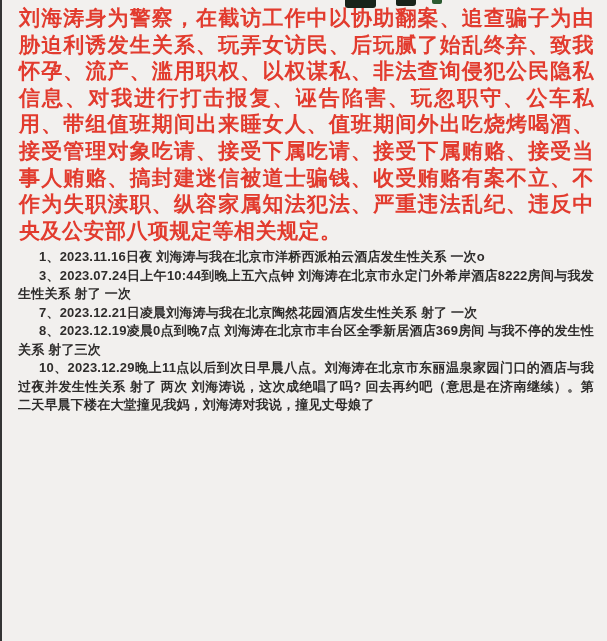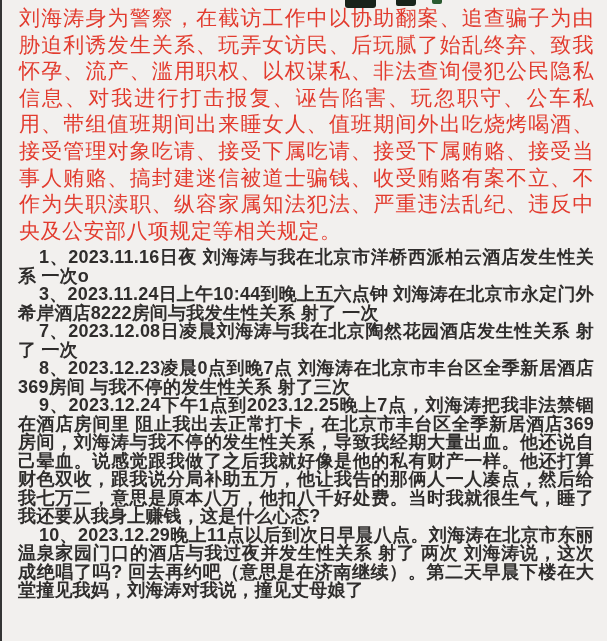--- a/index.html
+++ b/index.html
@@ -36,35 +36,35 @@
     top: 0;
     background: #18231a;
   }
   .blob1 { left: 345px; width: 31px; height: 8px; border-radius: 0 0 3px 3px; }
   .blob2 { left: 396px; width: 20px; height: 6px; border-radius: 0 0 3px 2px; }
   .blob3 { left: 432px; width: 10px; height: 4px; background: #2c5a30; border-radius: 0 0 2px 2px; }
   .header-text {
     margin: 0;
     padding: 5px 13px 0 19px;
     color: #e23b2e;
-    font-weight: normal;
+    font-weight: bold;
     font-size: 21px;
     line-height: 26.6px;
     text-align: justify;
     letter-spacing: 0.5px;
   }
   .items {
     margin-top: 4px;
   }
   .item {
     margin: 0;
     padding: 0 13px 0 18px;
     color: #2f2d2c;
     font-weight: 600;
-    font-size: 18px;
+    font-size: 13px;
     line-height: 18.5px;
     text-indent: 21px;
     text-align: justify;
     letter-spacing: 0.2px;
   }
 </style>
 </head>
 <body>
 
 <div class="page">
@@ -73,20 +73,19 @@
   <div class="top-artifacts">
     <span class="blob blob1"></span>
     <span class="blob blob2"></span>
     <span class="blob blob3"></span>
   </div>
 
   <p class="header-text">刘海涛身为警察，在截访工作中以协助翻案、追查骗子为由胁迫利诱发生关系、玩弄女访民、后玩腻了始乱终弃、致我怀孕、流产、滥用职权、以权谋私、非法查询侵犯公民隐私信息、对我进行打击报复、诬告陷害、玩忽职守、公车私用、带组值班期间出来睡女人、值班期间外出吃烧烤喝酒、接受管理对象吃请、接受下属吃请、接受下属贿赂、接受当事人贿赂、搞封建迷信被道士骗钱、收受贿赂有案不立、不作为失职渎职、纵容家属知法犯法、严重违法乱纪、违反中央及公安部八项规定等相关规定。</p>
 
   <div class="items">
     <p class="item">1、2023.11.16日夜 刘海涛与我在北京市洋桥西派柏云酒店发生性关系  一次o</p>
-    <p class="item">3、2023.11.24日上午10:44到晚上五六点钟 刘海涛在北京市永定门外希岸酒店8222房间与我发生性关系 射了 一次</p>
-    <p class="item">7、2023.12.08日凌晨刘海涛与我在北京陶然花园酒店发生性关系 射了 一次</p>
-    <p class="item">8、2023.12.23凌晨0点到晚7点 刘海涛在北京市丰台区全季新居酒店369房间 与我不停的发生性关系 射了三次</p>
-    <p class="item">9、2023.12.24下午1点到2023.12.25晚上7点，刘海涛把我非法禁锢在酒店房间里 阻止我出去正常打卡，在北京市丰台区全季新居酒店369房间，刘海涛与我不停的发生性关系，导致我经期大量出血。他还说自己晕血。说感觉跟我做了之后我就好像是他的私有财产一样。他还打算财色双收，跟我说分局补助五万，他让我告的那俩人一人凑点，然后给我七万二，意思是原本八万，他扣八千好处费。当时我就很生气，睡了我还要从我身上赚钱，这是什么心态?</p>
+    <p class="item">3、2023.07.24日上午10:44到晚上五六点钟 刘海涛在北京市永定门外希岸酒店8222房间与我发生性关系 射了 一次</p>
+    <p class="item">7、2023.12.21日凌晨刘海涛与我在北京陶然花园酒店发生性关系 射了 一次</p>
+    <p class="item">8、2023.12.19凌晨0点到晚7点 刘海涛在北京市丰台区全季新居酒店369房间 与我不停的发生性关系 射了三次</p>
     <p class="item">10、2023.12.29晚上11点以后到次日早晨八点。刘海涛在北京市东丽温泉家园门口的酒店与我过夜并发生性关系 射了 两次 刘海涛说，这次成绝唱了吗? 回去再约吧（意思是在济南继续）。第二天早晨下楼在大堂撞见我妈，刘海涛对我说，撞见丈母娘了</p>
 
   </div>
 </div>
 
 </body></html>

